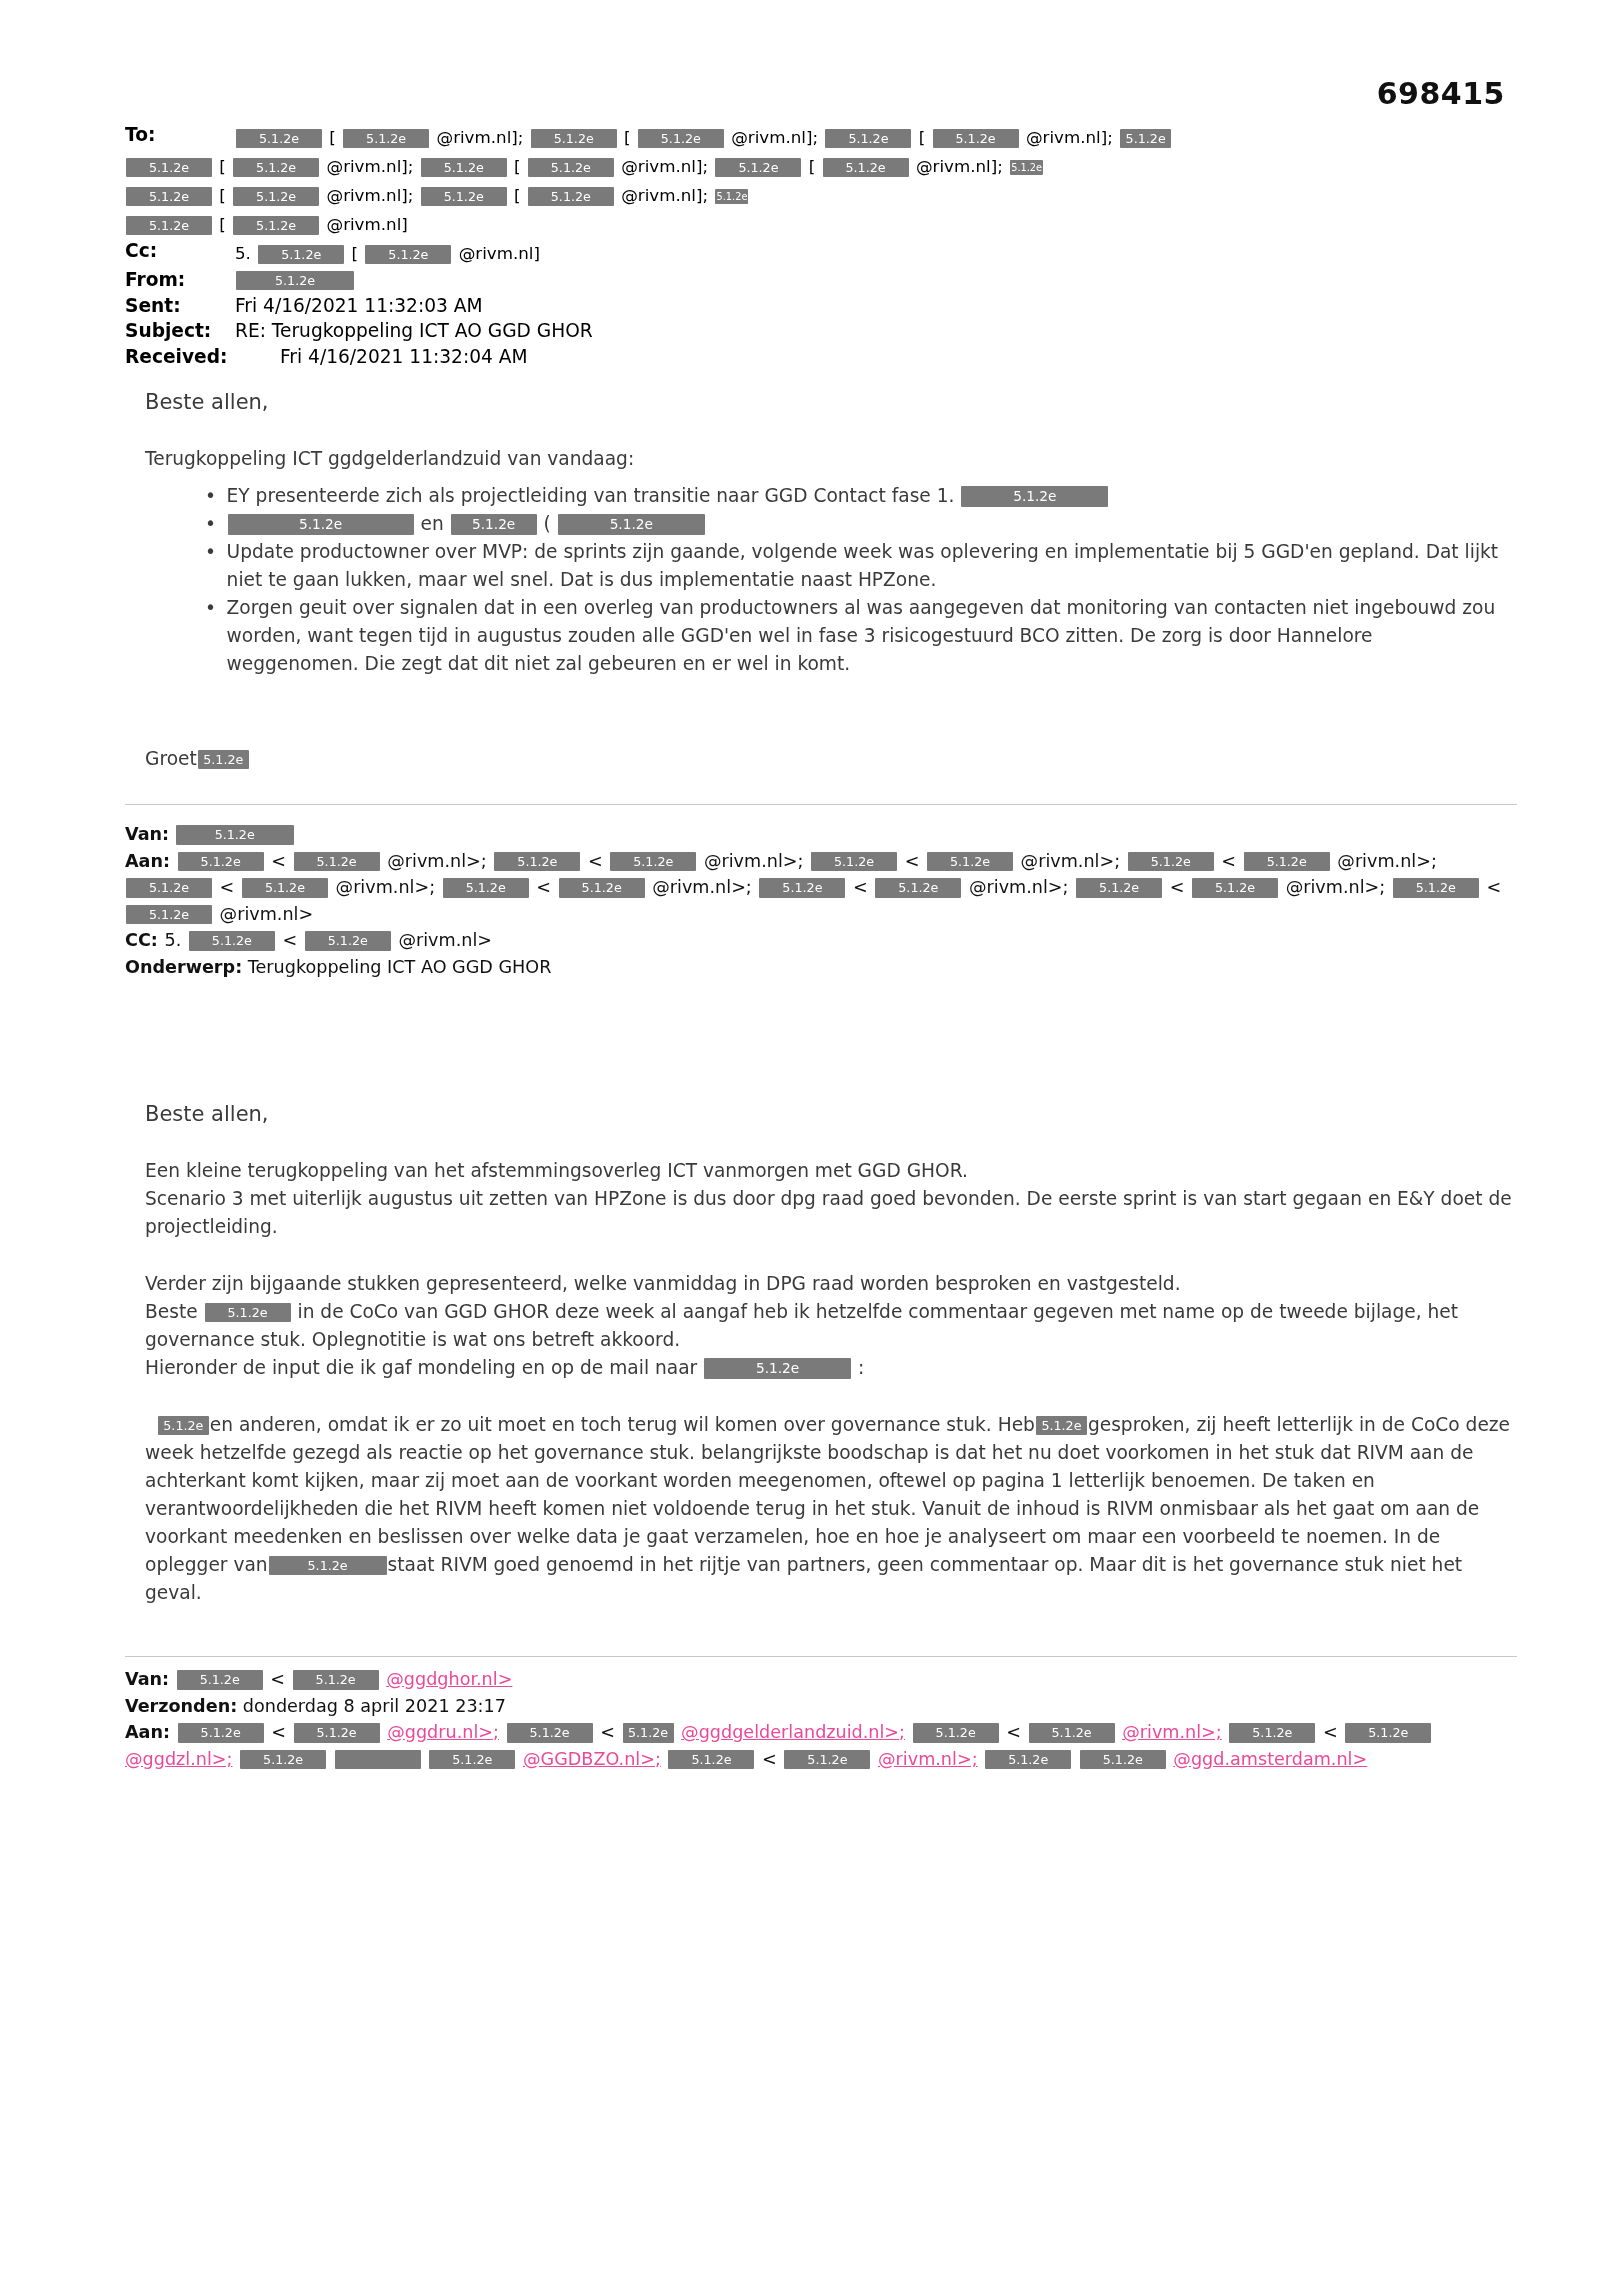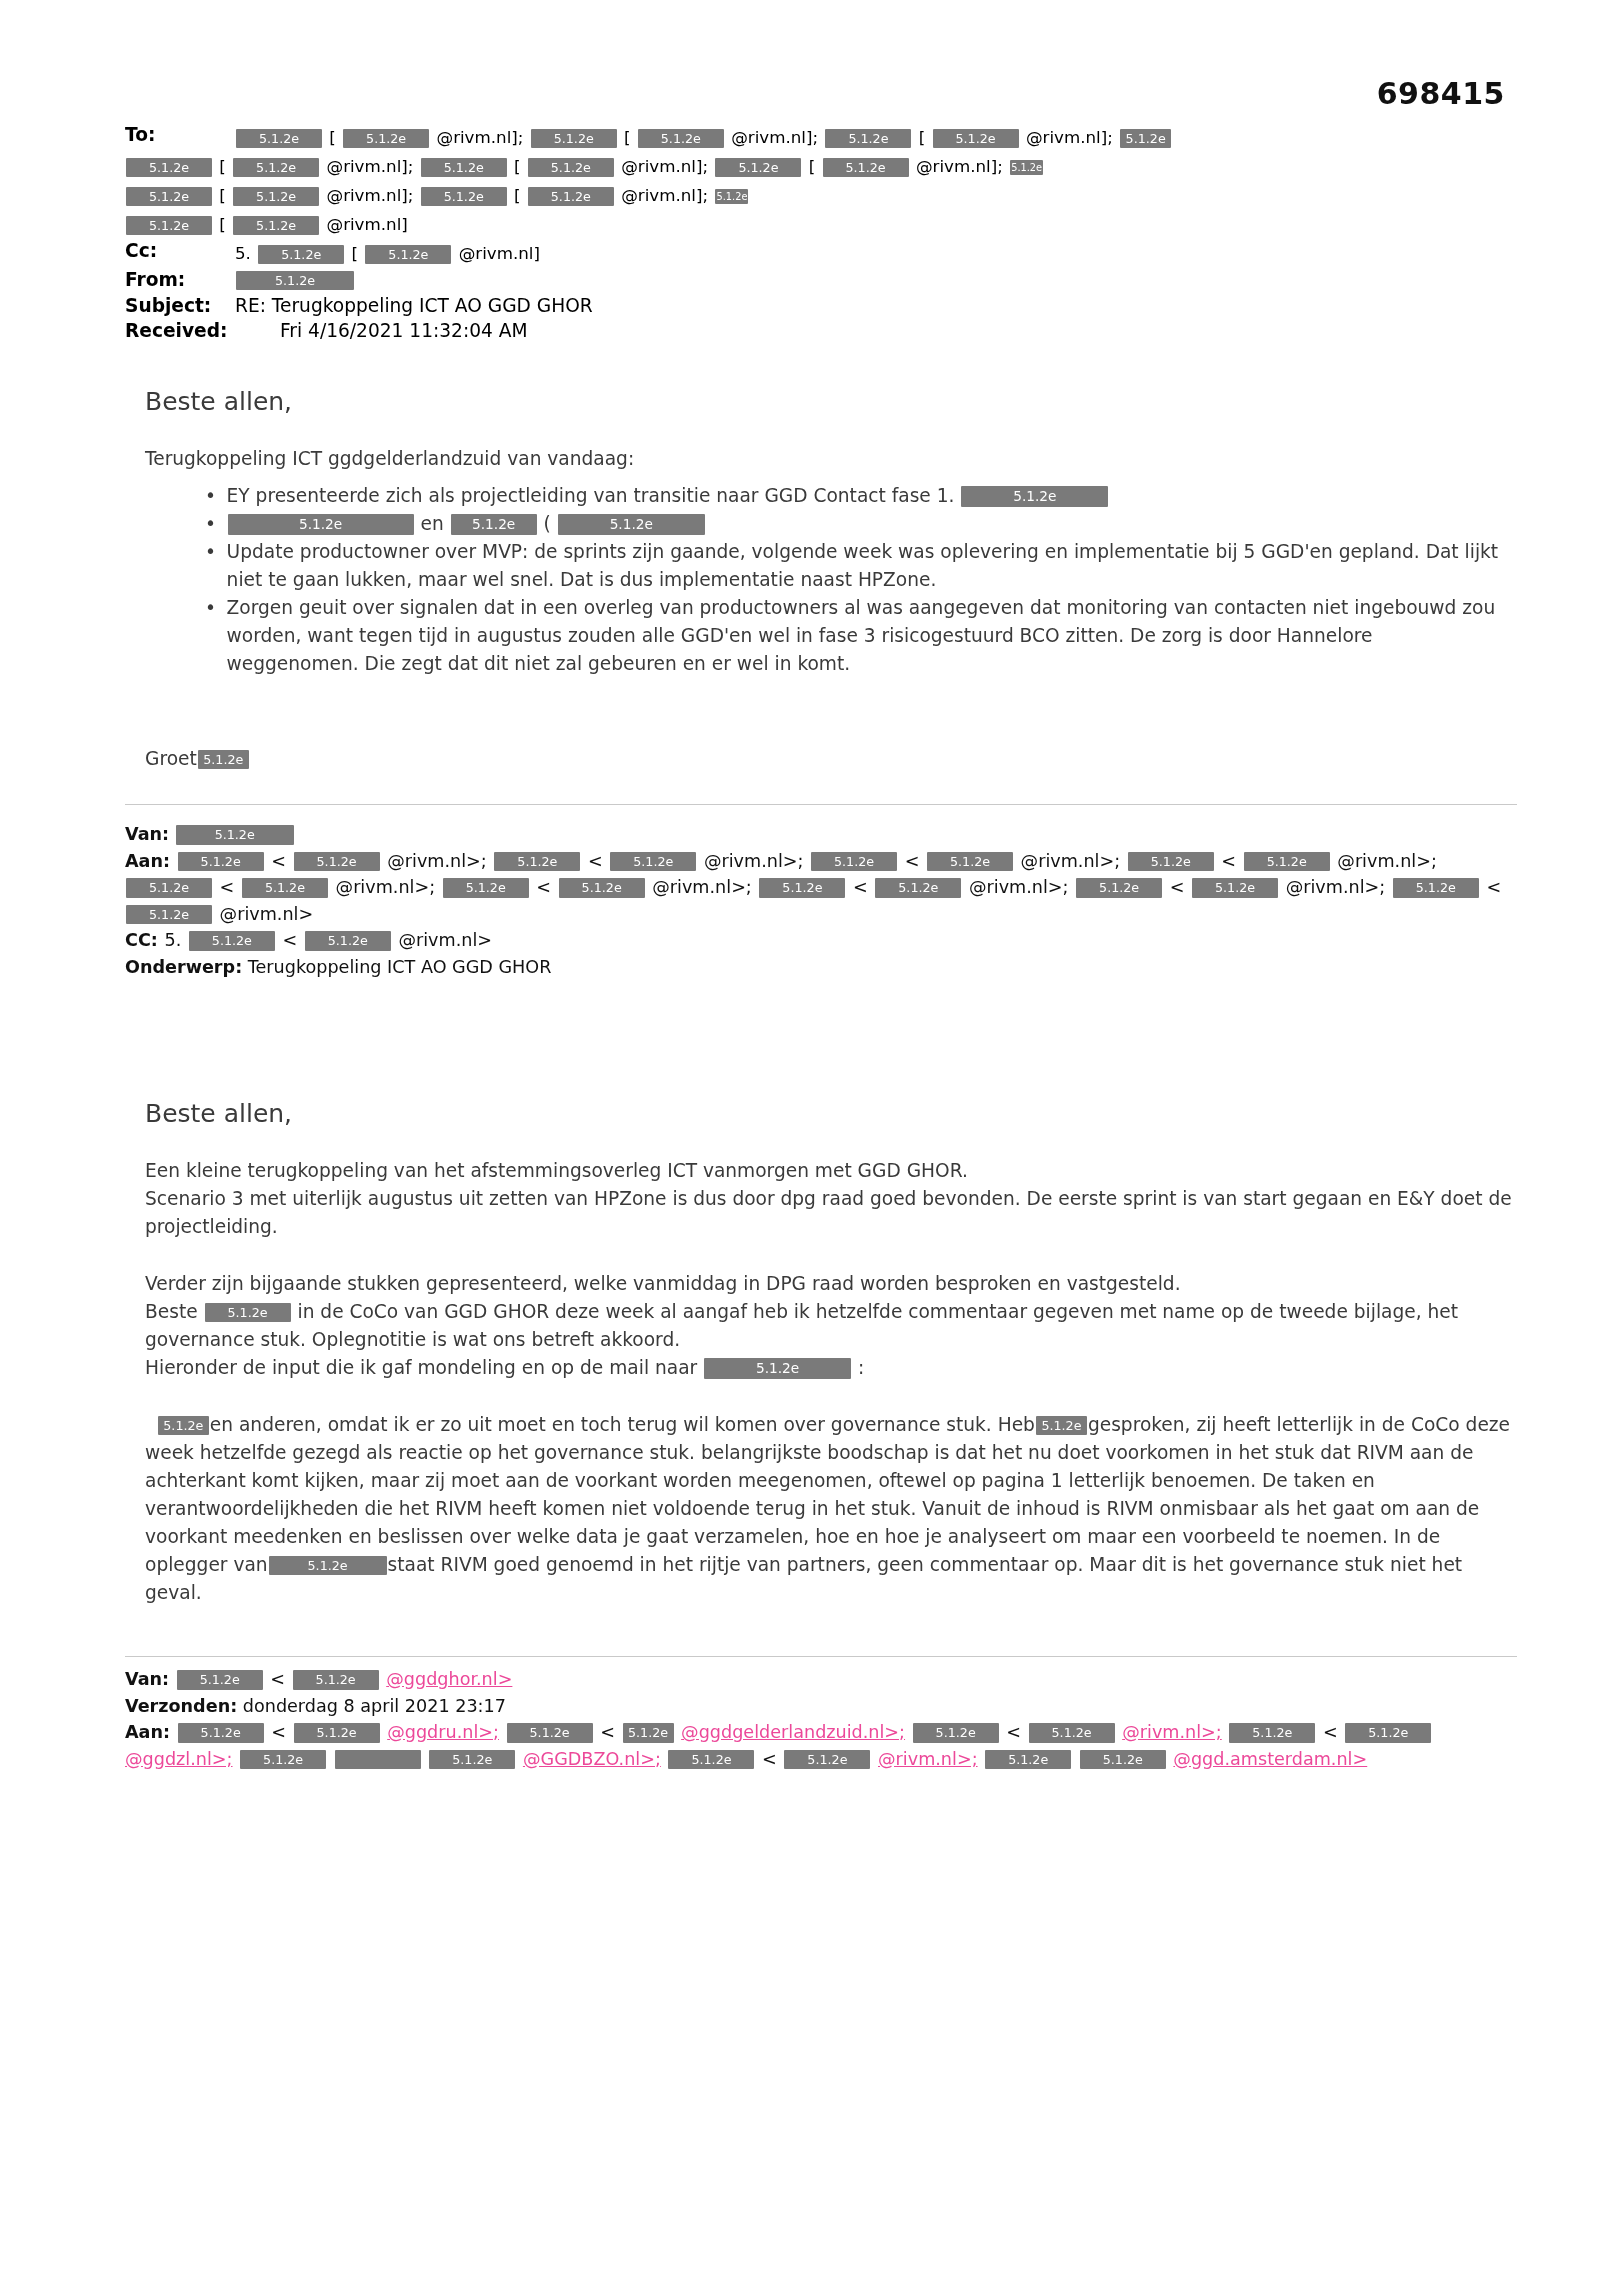--- a/index.html
+++ b/index.html
@@ -120,21 +120,21 @@
   ul.bullets li.cont { padding-left: 21.6px; }
 
   .quote-hdr {
     font-size: 17.6px;
     line-height: 26.5px;
     color: #111;
   }
   .quote-hdr .lbl { font-weight: bold; }
 
   .link { color: #ec4899; text-decoration: underline; }
-  .greet { font-size: 25px; }
+  .greet { font-size: 21px; }
 
   .hdr-sep {
     position: absolute;
     left: 125px;
     width: 1392px;
     height: 1px;
     background: #c9c9c9;
   }
 </style>
 </head>
@@ -220,20 +220,24 @@
       </div>
     </div>
 
     <div class="hdr-row">
       <div class="hdr-label">From:</div>
       <div class="hdr-val">
         <span class="r w-lg">5.1.2e</span>
       </div>
     </div>
 
+    <div class="hdr-row">
+      <div class="hdr-label">Sent:</div>
+      <div class="hdr-val">Fri 4/16/2021 11:32:03 AM</div>
+    </div>
 
     <div class="hdr-row">
       <div class="hdr-label">Subject:</div>
       <div class="hdr-val">RE: Terugkoppeling ICT AO GGD GHOR</div>
     </div>
 
     <div class="hdr-row">
       <div class="hdr-label">Received:</div>
       <div class="hdr-val indent">Fri 4/16/2021 11:32:04 AM</div>
     </div>

